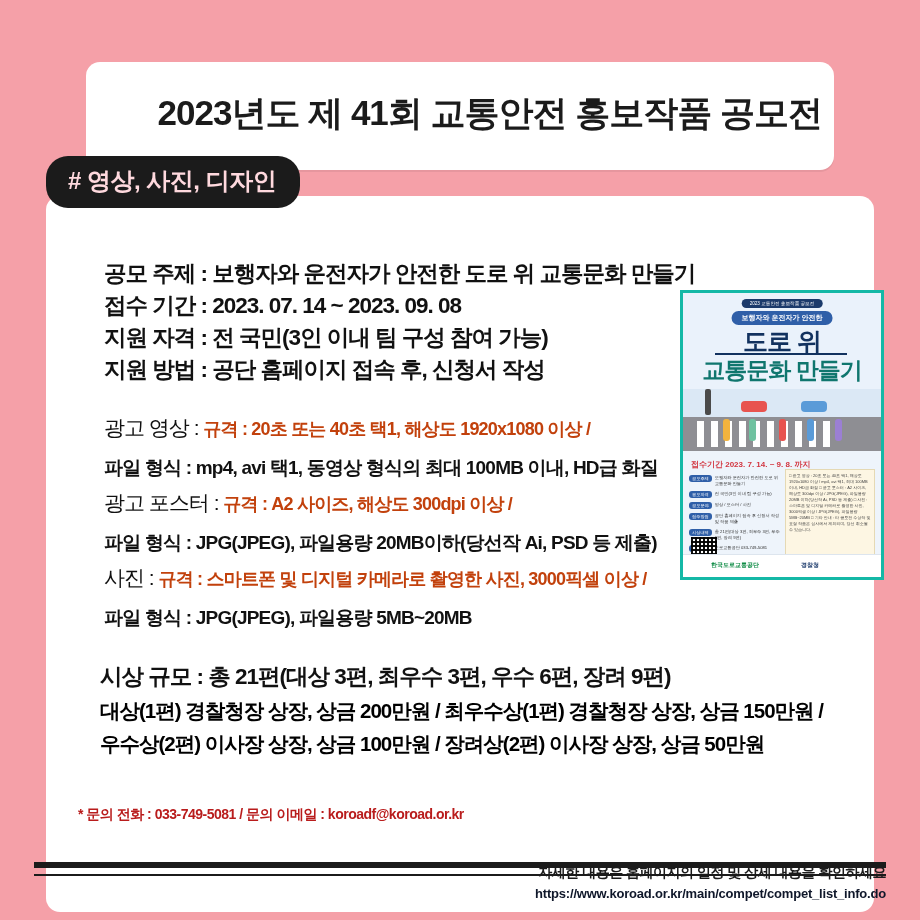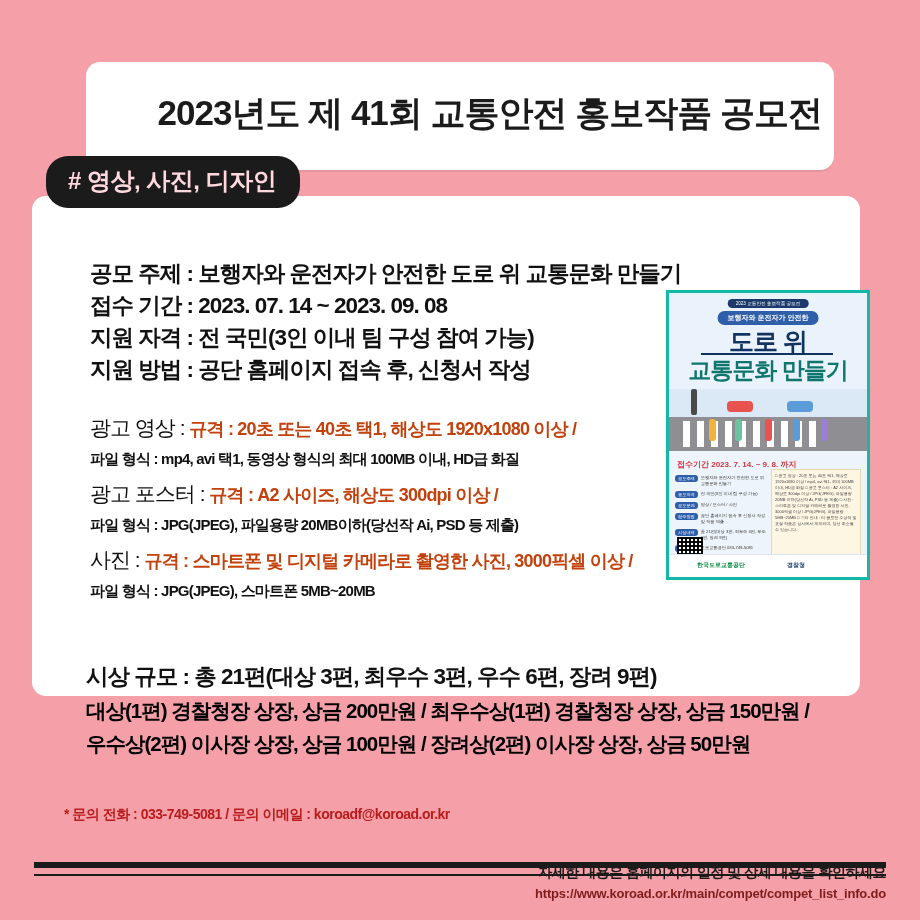--- a/index.html
+++ b/index.html
@@ -28,42 +28,42 @@
   .tag-pill{
     position:absolute;left:46px;top:156px;
     background:#1b1b1b;color:#ffd9de;
     border-radius:22px;padding:9px 24px 11px 22px;
     font-size:24px;font-weight:bold;letter-spacing:-0.5px;
     z-index:5;
   }
 
   
   .body-card{
-    position:absolute;left:32px;top:196px;width:828px;height:500px;
+    position:absolute;left:46px;top:196px;width:828px;height:716px;
     background:#ffffff;border-radius:14px;
   }
 
   
   .intro{position:absolute;left:58px;top:62px;width:560px;}
   .intro .line{
     font-size:22.5px;font-weight:bold;color:#111;letter-spacing:-1px;
     line-height:32px;white-space:nowrap;
   }
 
   .specs{position:absolute;left:58px;top:218px;width:560px;}
   .spec-group{margin-bottom:4px;}
   .spec-head{
     display:inline;font-size:21px;font-weight:normal;color:#111;letter-spacing:-1px;
   }
   .spec-sub{
     display:inline;font-size:18px;font-weight:bold;color:#c2410c;letter-spacing:-0.8px;
   }
   .spec-line2{
-    font-size:15px;font-weight:bold;color:#111;letter-spacing:-0.8px;
-    margin:8px 0 12px 0;line-height:18px;
+    font-size:19px;font-weight:bold;color:#111;letter-spacing:-0.8px;
+    margin:17px 0 12px 0;line-height:18px;
   }
 
   
   .awards{position:absolute;left:54px;top:464px;width:720px;}
   .awards .a1{
     font-size:22.5px;font-weight:bold;color:#111;letter-spacing:-1px;line-height:34px;
     white-space:nowrap;
   }
   .awards .a2{
     font-size:20.5px;font-weight:bold;color:#000000;letter-spacing:-1px;line-height:33px;
@@ -132,21 +132,21 @@
 
   
   .rule-thick{position:absolute;left:34px;top:862px;width:852px;height:6px;background:#1b1b1b;}
   .rule-thin{position:absolute;left:34px;top:874px;width:852px;height:2px;background:#1b1b1b;}
   .foot-1{
     position:absolute;right:34px;top:864px;text-align:right;
     font-size:14px;font-weight:bold;color:#1b1b1b;letter-spacing:-0.5px;
   }
   .foot-2{
     position:absolute;right:34px;top:886px;text-align:right;
-    font-size:13px;font-weight:bold;color:#7f1d1d;letter-spacing:-0.2px;
+    font-size:13px;font-weight:bold;color:#0f172a;letter-spacing:-0.2px;
   }
 </style>
 </head>
 <body>
 
 <div class="page">
 
   <div class="title-card">
     <div class="title">2023년도 제 41회 교통안전 홍보작품 공모전</div>
   </div>
@@ -166,21 +166,21 @@
       <div class="spec-group">
         <span class="spec-head">광고 영상 : </span><span class="spec-sub">규격 : 20초 또는 40초 택1, 해상도 1920x1080 이상 /</span>
         <div class="spec-line2">파일 형식 : mp4, avi 택1, 동영상 형식의 최대 100MB 이내, HD급 화질</div>
       </div>
       <div class="spec-group">
         <span class="spec-head">광고 포스터 : </span><span class="spec-sub">규격 : A2 사이즈, 해상도 300dpi 이상 /</span>
         <div class="spec-line2">파일 형식 : JPG(JPEG), 파일용량 20MB이하(당선작 Ai, PSD 등 제출)</div>
       </div>
       <div class="spec-group">
         <span class="spec-head">사진 : </span><span class="spec-sub">규격 : 스마트폰 및 디지털 카메라로 촬영한 사진, 3000픽셀 이상 /</span>
-        <div class="spec-line2">파일 형식 : JPG(JPEG), 스마트폰 5MB~20MB</div>
+        <div class="spec-line2">파일 형식 : JPG(JPEG), 파일용량 5MB~20MB</div>
       </div>
     </div>
 
     <div class="awards">
       <div class="a1">시상 규모 : 총 21편(대상 3편, 최우수 3편, 우수 6편, 장려 9편)</div>
       <div class="a2">대상(1편) 경찰청장 상장, 상금 200만원 / 최우수상(1편) 경찰청장 상장, 상금 150만원 /</div>
       <div class="a2">우수상(2편) 이사장 상장, 상금 100만원 / 장려상(2편) 이사장 상장, 상금 50만원</div>
     </div>
 
     <div class="contact">* 문의 전화 : 033-749-5081 / 문의 이메일 : koroadf@koroad.or.kr</div>

